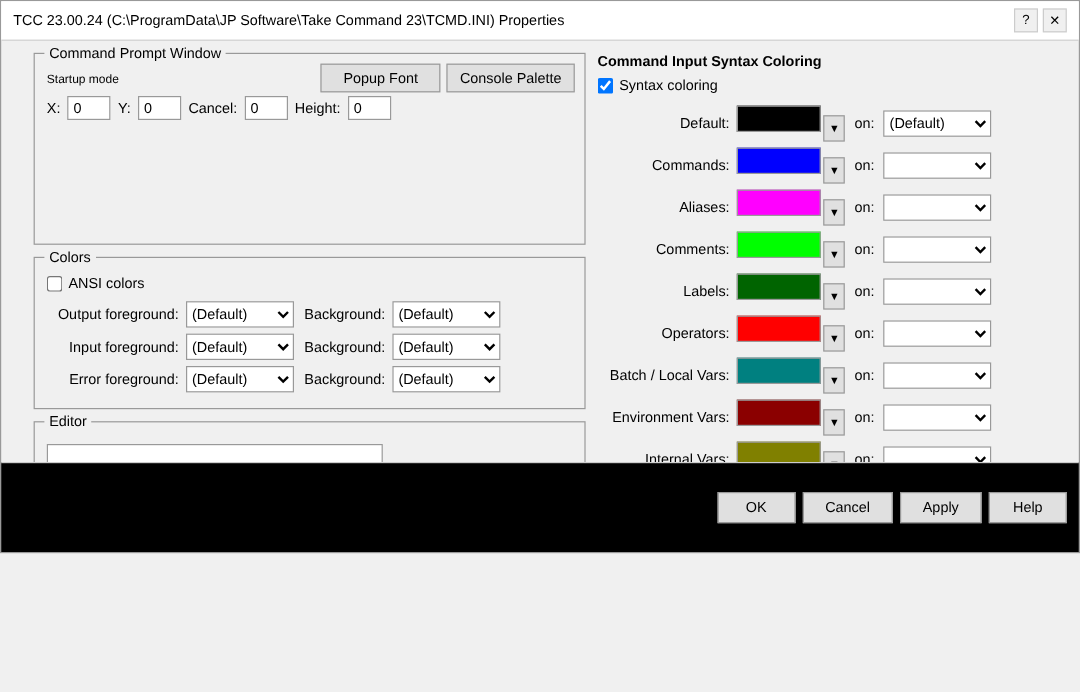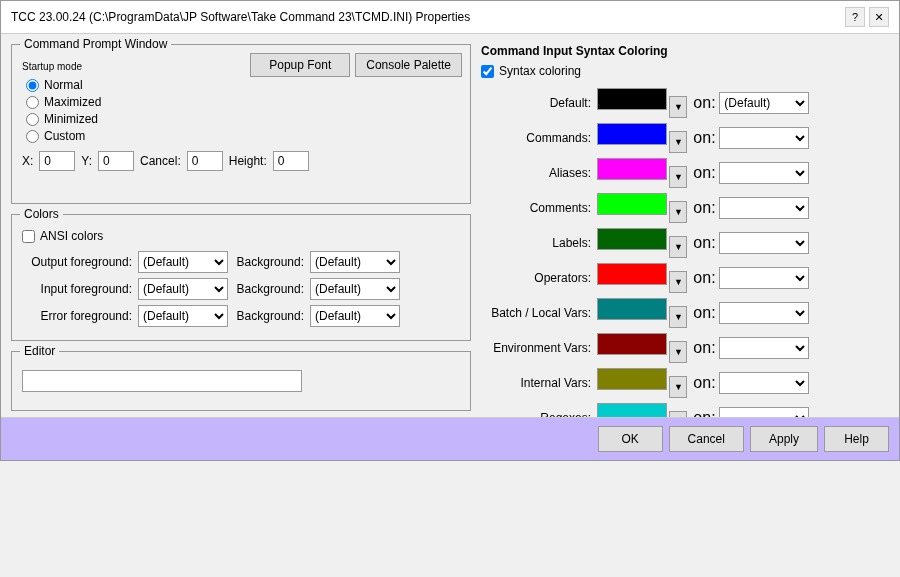--- a/index.html
+++ b/index.html
@@ -65,20 +65,21 @@
       border-bottom: 1px solid #f0f0f0;
       z-index: 1;
       font-weight: normal;
     }
     .content {
       display: flex;
       flex: 1;
       padding: 10px;
       gap: 10px;
       overflow: hidden;
+      margin-left: 17px;
     }
     .left-panel {
       display: flex;
       flex-direction: column;
       gap: 10px;
       width: 460px;
     }
     .right-panel {
       flex: 1;
     }
@@ -242,36 +243,36 @@
       cursor: pointer;
       font-size: 9px;
       display: inline-flex;
       align-items: center;
       justify-content: center;
       margin-left: -1px;
     }
     .on-label {
       width: 20px;
       text-align: center;
-      font-size: 16px;
+      font-size: 12px;
     }
     .on-select {
       width: 90px;
       height: 22px;
       border: 1px solid #999;
       background: #fff;
       font-size: 12px;
     }
     .footer {
       display: flex;
       justify-content: flex-end;
       gap: 6px;
-      padding: 8px 10px;
+      padding: 24px 10px;
       border-top: 1px solid #ccc;
-      background: #c4b5fd;
+      background: #000000;
     }
     .footer-btn {
       padding: 5px 18px;
       background: #e0e0e0;
       border: 1px solid #999;
       cursor: pointer;
       font-size: 12px;
       min-width: 65px;
     }
     .prompt-window-box {
@@ -318,38 +319,20 @@
       <div class="prompt-window-box">
         <span class="prompt-window-title">Command Prompt Window</span>
 
         <div class="inline-buttons">
           <button class="btn">Popup Font</button>
           <button class="btn">Console Palette</button>
         </div>
 
         <div class="startup-mode">
           <div class="startup-mode-label">Startup mode</div>
-          <div class="radio-group">
-            <label class="radio-item">
-              <input type="radio" name="startupMode" checked="" style="">
-              <span>Normal</span>
-            </label>
-            <label class="radio-item">
-              <input type="radio" name="startupMode" style="">
-              <span>Maximized</span>
-            </label>
-            <label class="radio-item">
-              <input type="radio" name="startupMode" style="">
-              <span>Minimized</span>
-            </label>
-            <label class="radio-item">
-              <input type="radio" name="startupMode" style="">
-              <span>Custom</span>
-            </label>
-          </div>
           <div class="xy-row">
             <span>X:</span>
             <input type="text" class="xy-input" value="0" style="">
             <span>Y:</span>
             <input type="text" class="xy-input" value="0" style="">
             <span>Cancel:</span>
             <input type="text" class="xy-input" value="0" style="">
             <span>Height:</span>
             <input type="text" class="xy-input" value="0" style="">
           </div>

